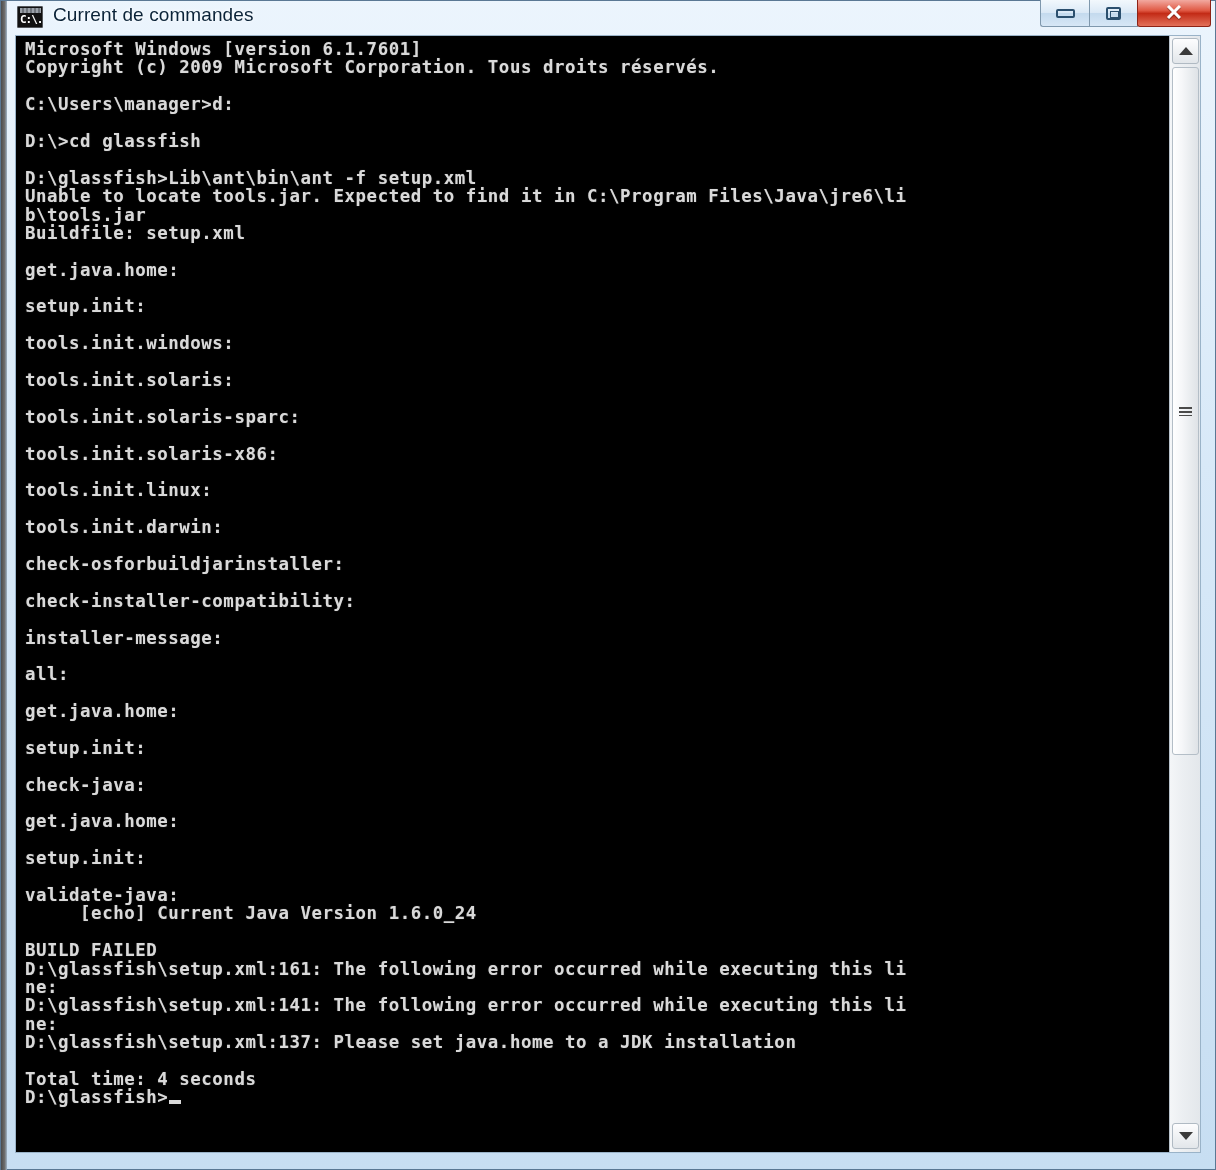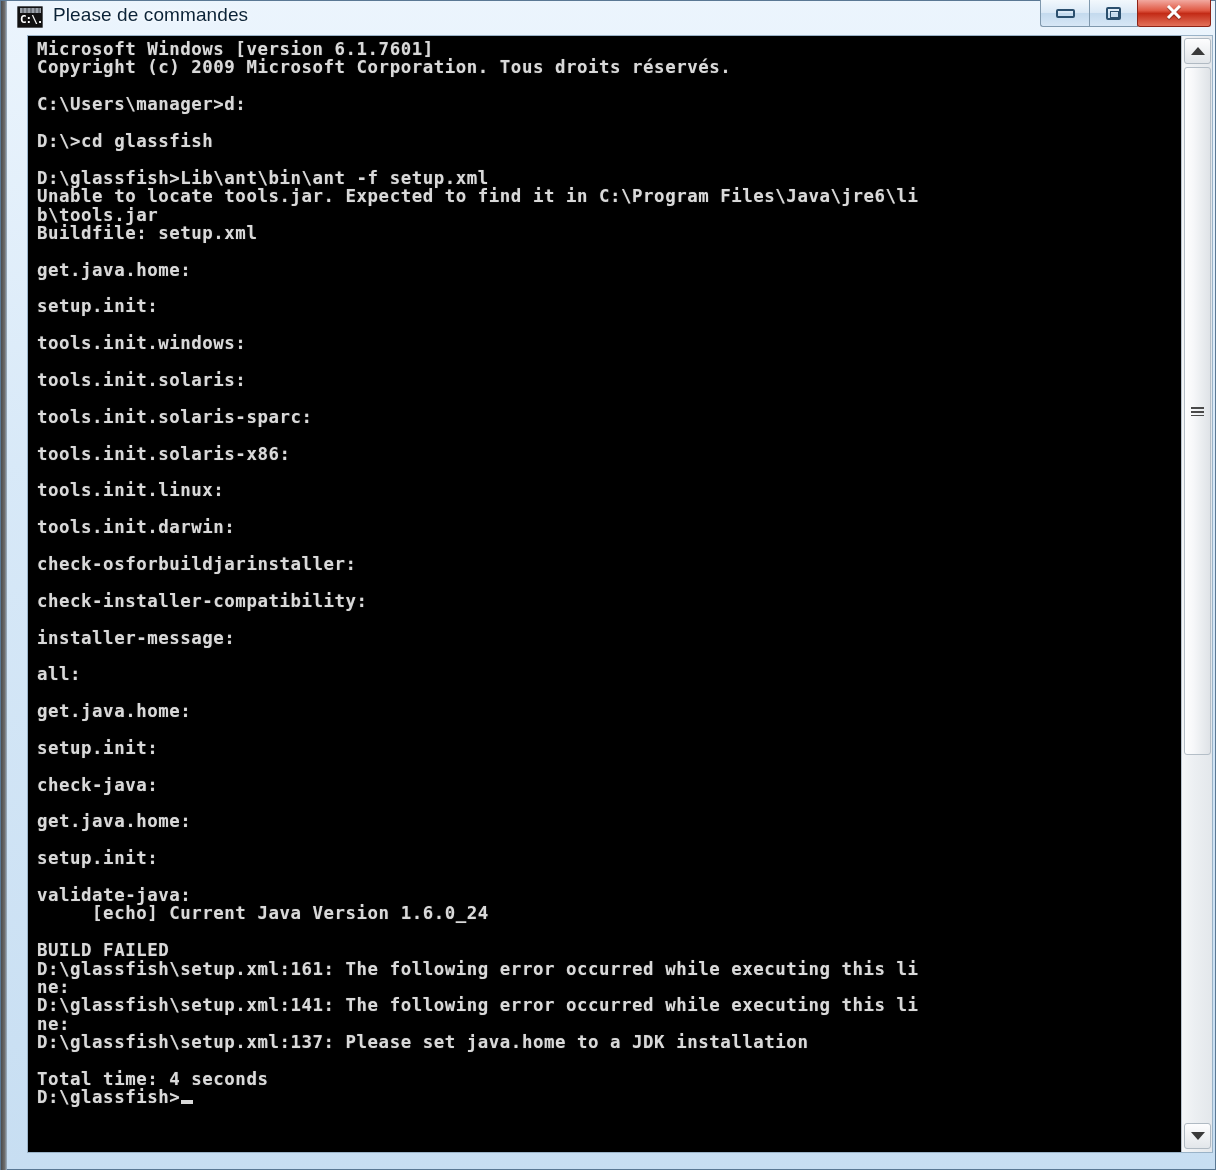--- a/index.html
+++ b/index.html
@@ -154,21 +154,20 @@
   #console-outer {
     position: absolute;
     left: 14px;
     top: 34px;
     width: 1186px;
     height: 1118px;
     background: #000000;
     border: 1px solid #9ab3c8;
     box-shadow: inset 0 0 0 1px #5e7d97;
     overflow: hidden;
-    margin-left: 12px;
   }
 
   #console-screen {
     position: absolute;
     left: 0; top: 0;
     width: 1153px;
     height: 1116px;
     background: #000000;
     overflow: hidden;
   }
@@ -268,21 +267,21 @@
 <div id="desktop"></div>
 
 <div id="window">
   <div id="frame-glass"></div>
 
   <div id="titlebar">
     <div id="app-icon">
       <div class="bar"></div>
       <div class="prompt">C:\.</div>
     </div>
-    <div id="title-text">Please de commandes</div>
+    <div id="title-text">Current de commandes</div>
 
     <div id="win-buttons">
       <div class="winbtn" id="btn-min">
         <span class="glyph-min"></span>
       </div>
       <div class="winbtn" id="btn-max">
         <span class="glyph-max"></span>
       </div>
       <div class="winbtn" id="btn-close">
         <span class="glyph-close">✕</span>

